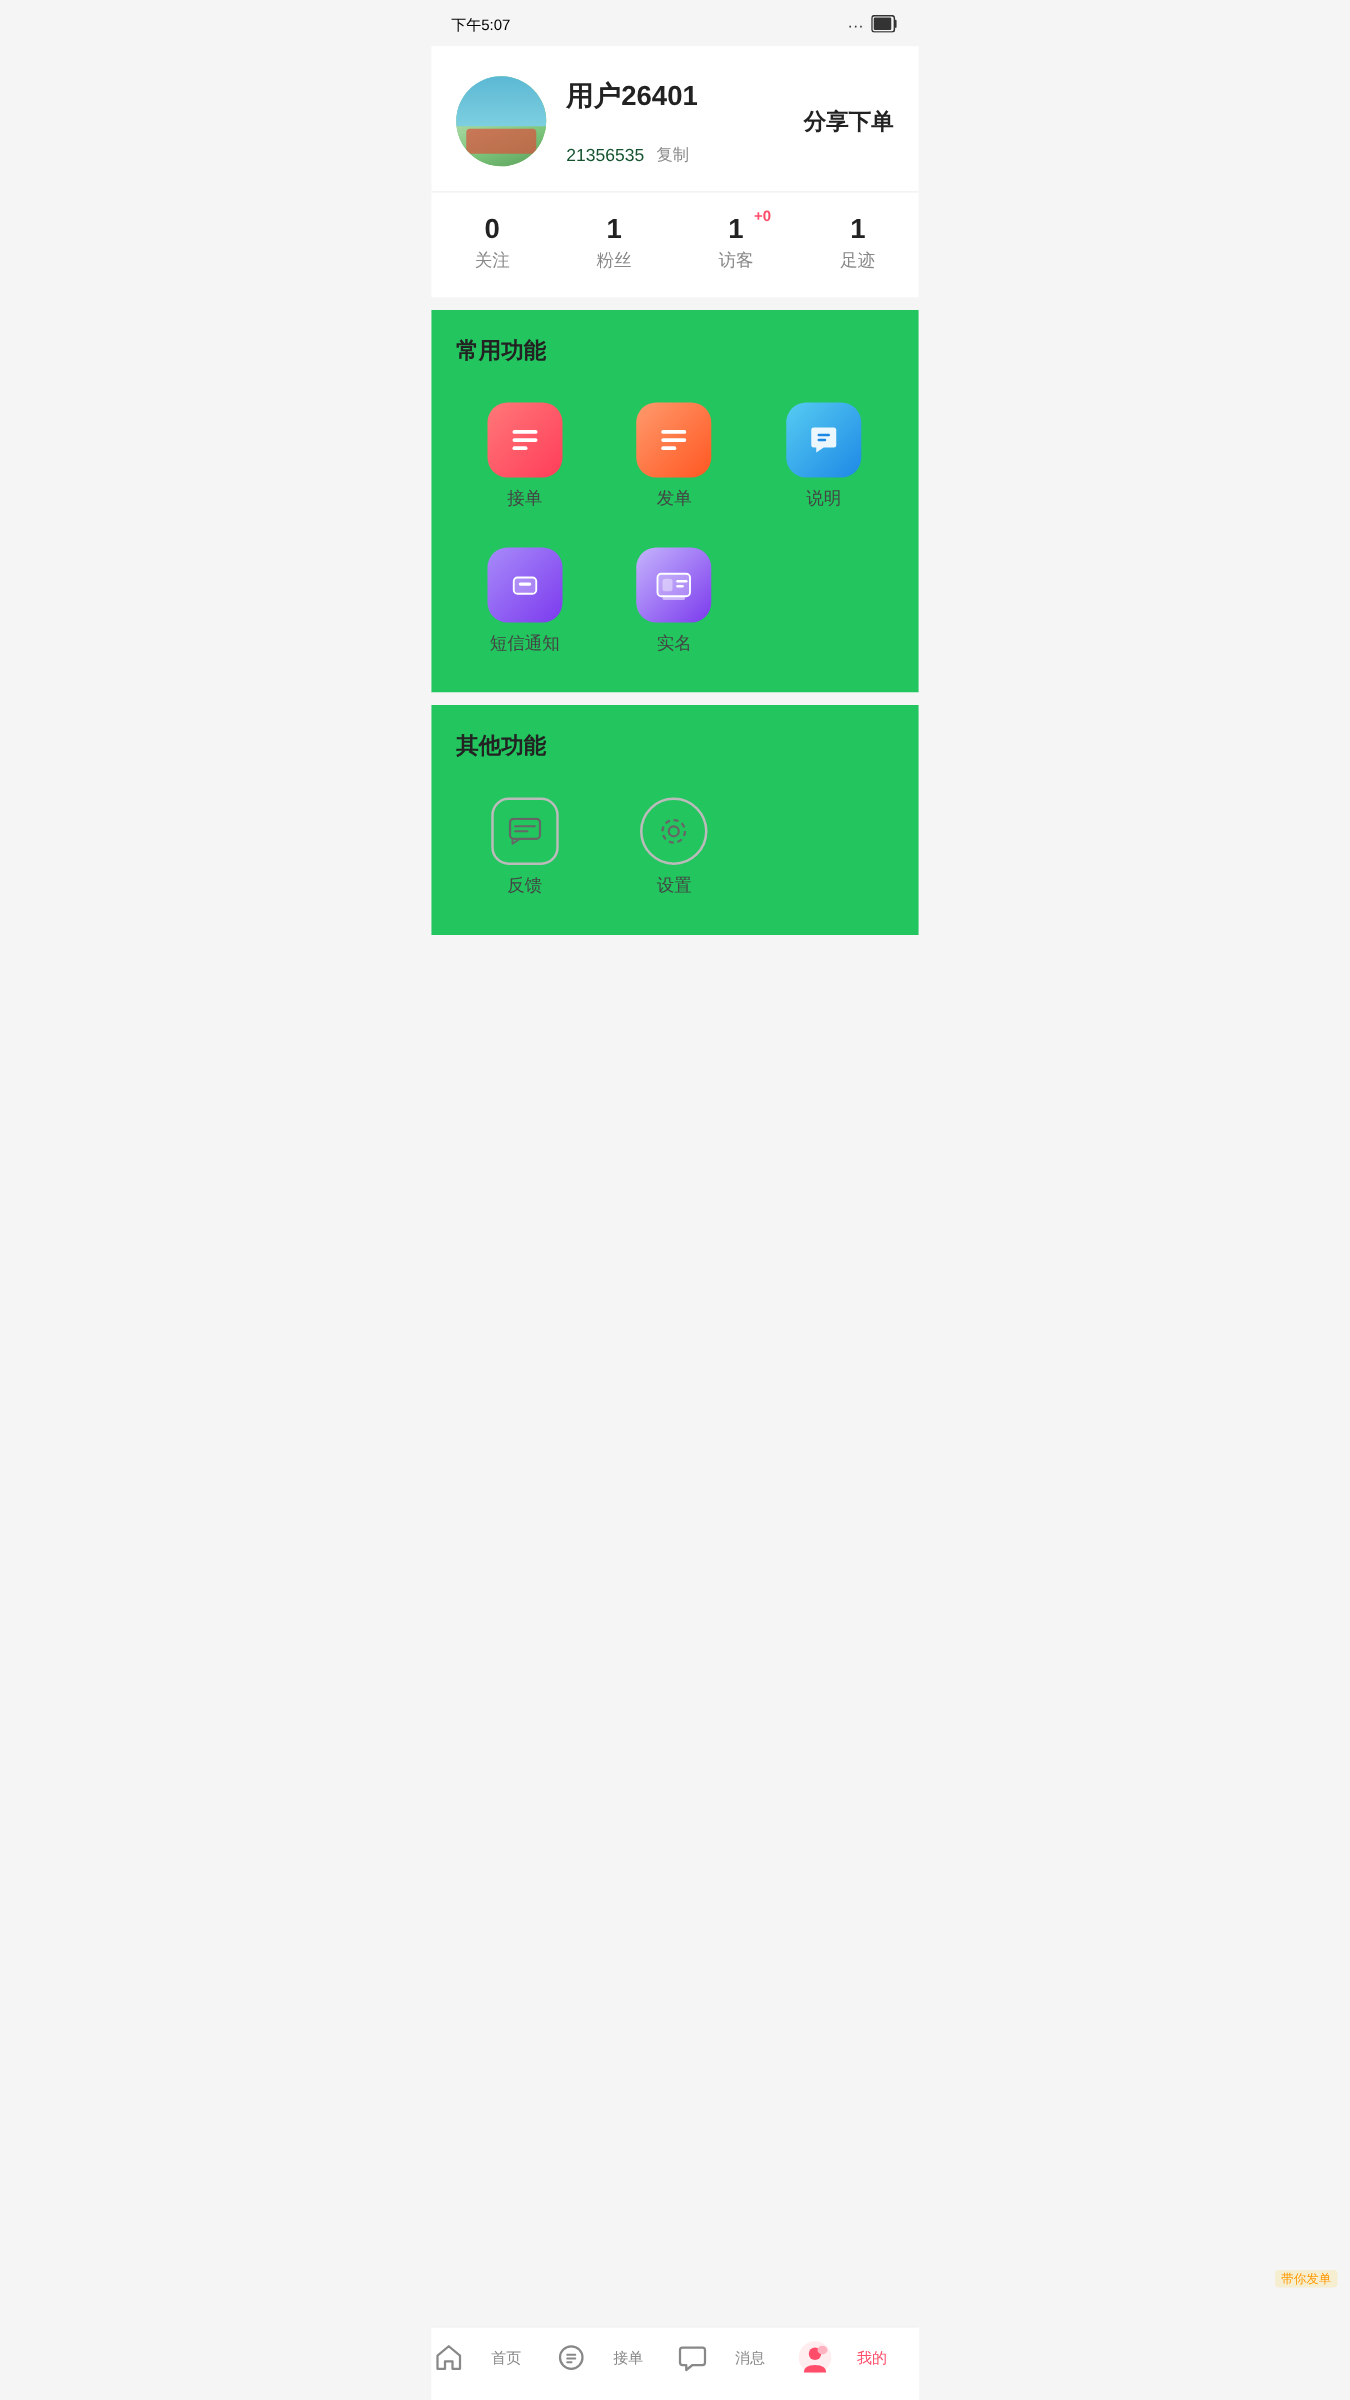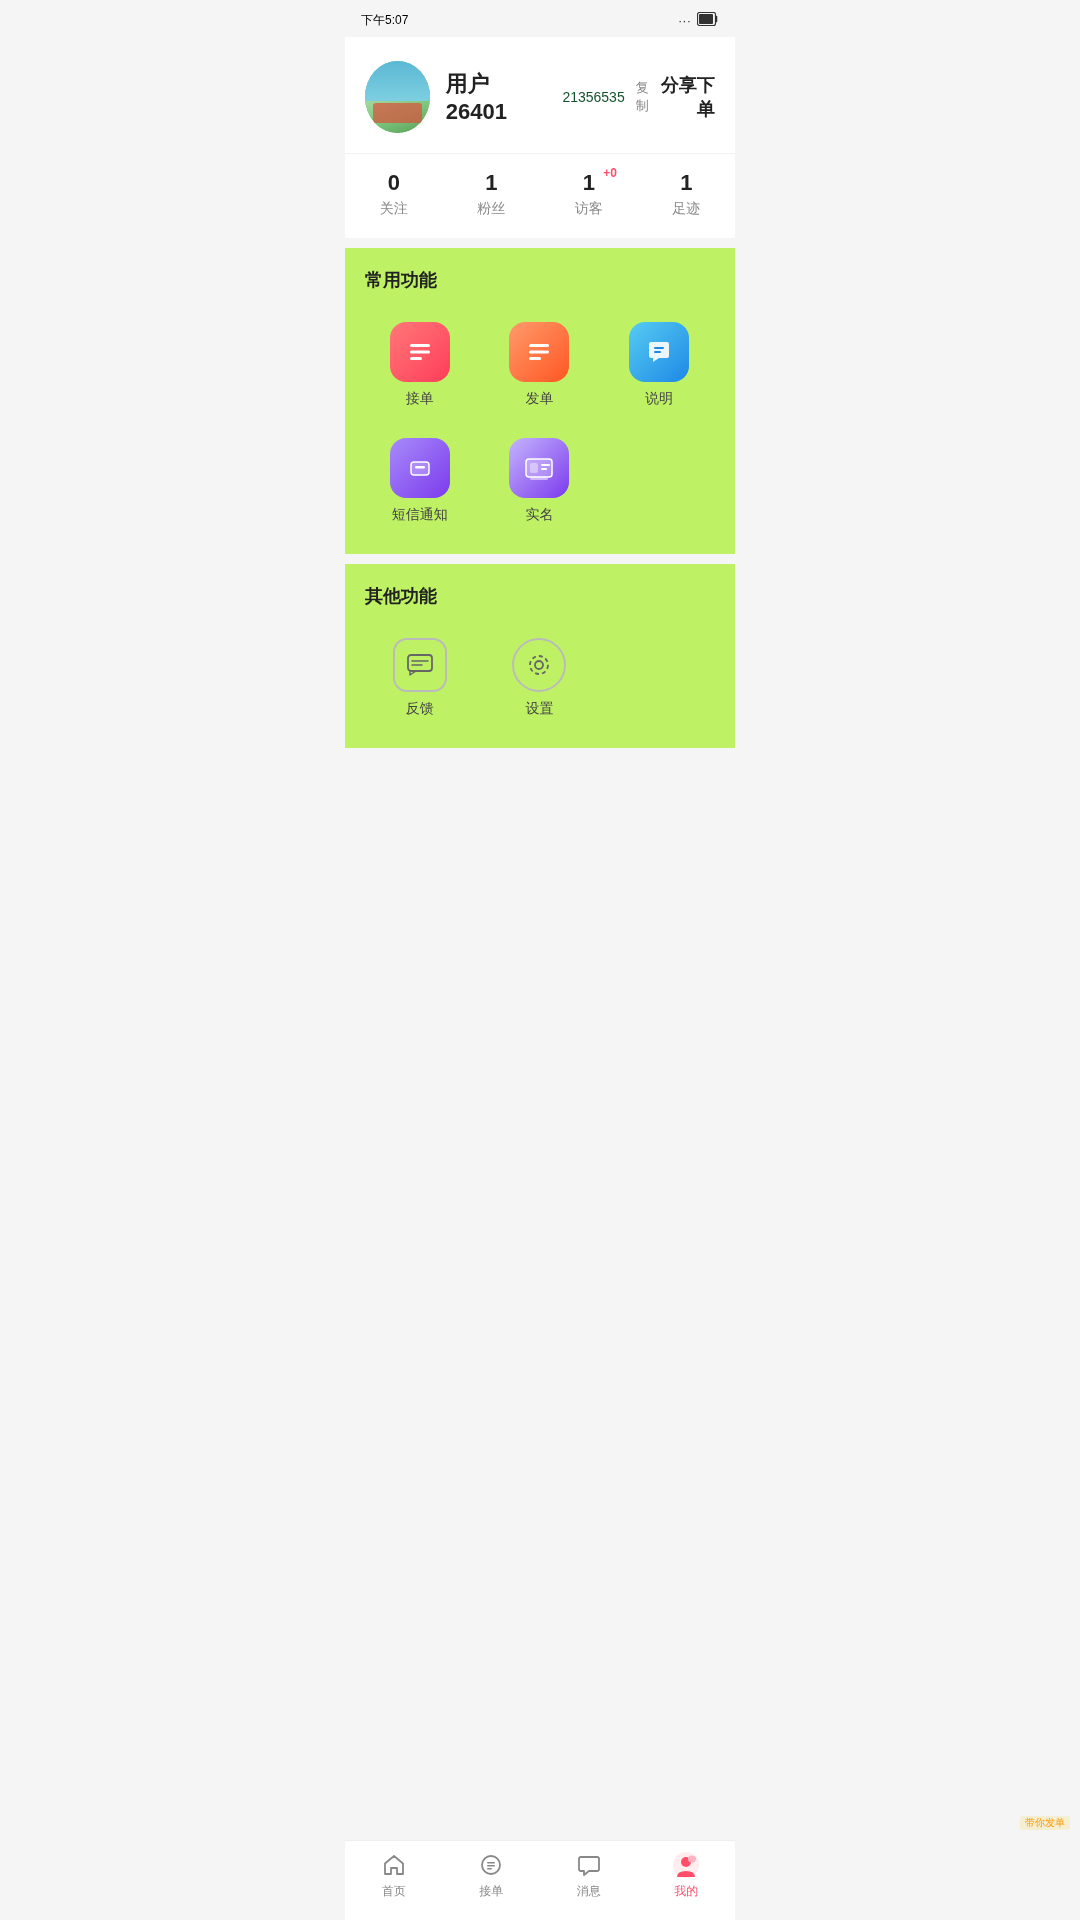--- a/index.html
+++ b/index.html
@@ -85,21 +85,21 @@
       content: '';
       position: absolute;
       top: 0;
       left: 0;
       right: 0;
       height: 55%;
       background: linear-gradient(180deg, #5bb8d4 0%, #7dcfe0 100%);
     }
     .profile-info {
       display: flex;
-      flex-direction: row;
+      flex-direction: column;
       gap: 23px;
     }
     .username {
       font-size: 22px;
       font-weight: 600;
       color: #222;
     }
     .user-id-row {
       display: flex;
       align-items: center;
@@ -162,21 +162,21 @@
     }
 
     
     .section-divider {
       height: 10px;
       background: #f5f5f5;
     }
 
     
     .features-section {
-      background: #bef264;
+      background: #22c55e;
       padding: 20px 20px 10px;
     }
     .section-title {
       font-size: 18px;
       font-weight: 600;
       color: #222;
       margin-bottom: 20px;
     }
     .features-grid {
       display: flex;
@@ -241,23 +241,23 @@
       transform: translateX(-50%);
       width: 390px;
       background: #fff;
       border-top: 1px solid #eee;
       display: flex;
       justify-content: space-around;
       padding: 10px 0 20px;
     }
     .nav-item {
       display: flex;
-      flex-direction: column;
-      align-items: center;
-      gap: 4px;
+      flex-direction: row;
+      align-items: center;
+      gap: 20px;
       cursor: pointer;
       flex: 1;
     }
     .nav-icon {
       width: 28px;
       height: 28px;
       display: flex;
       align-items: center;
       justify-content: center;
     }

